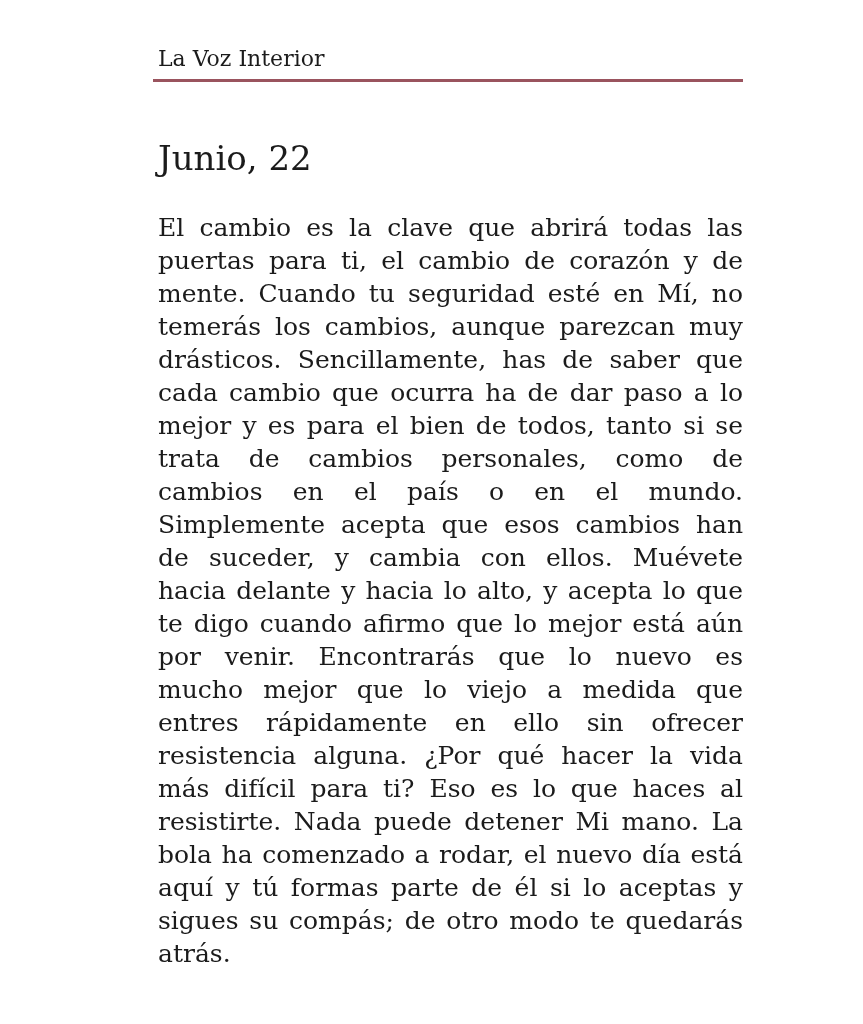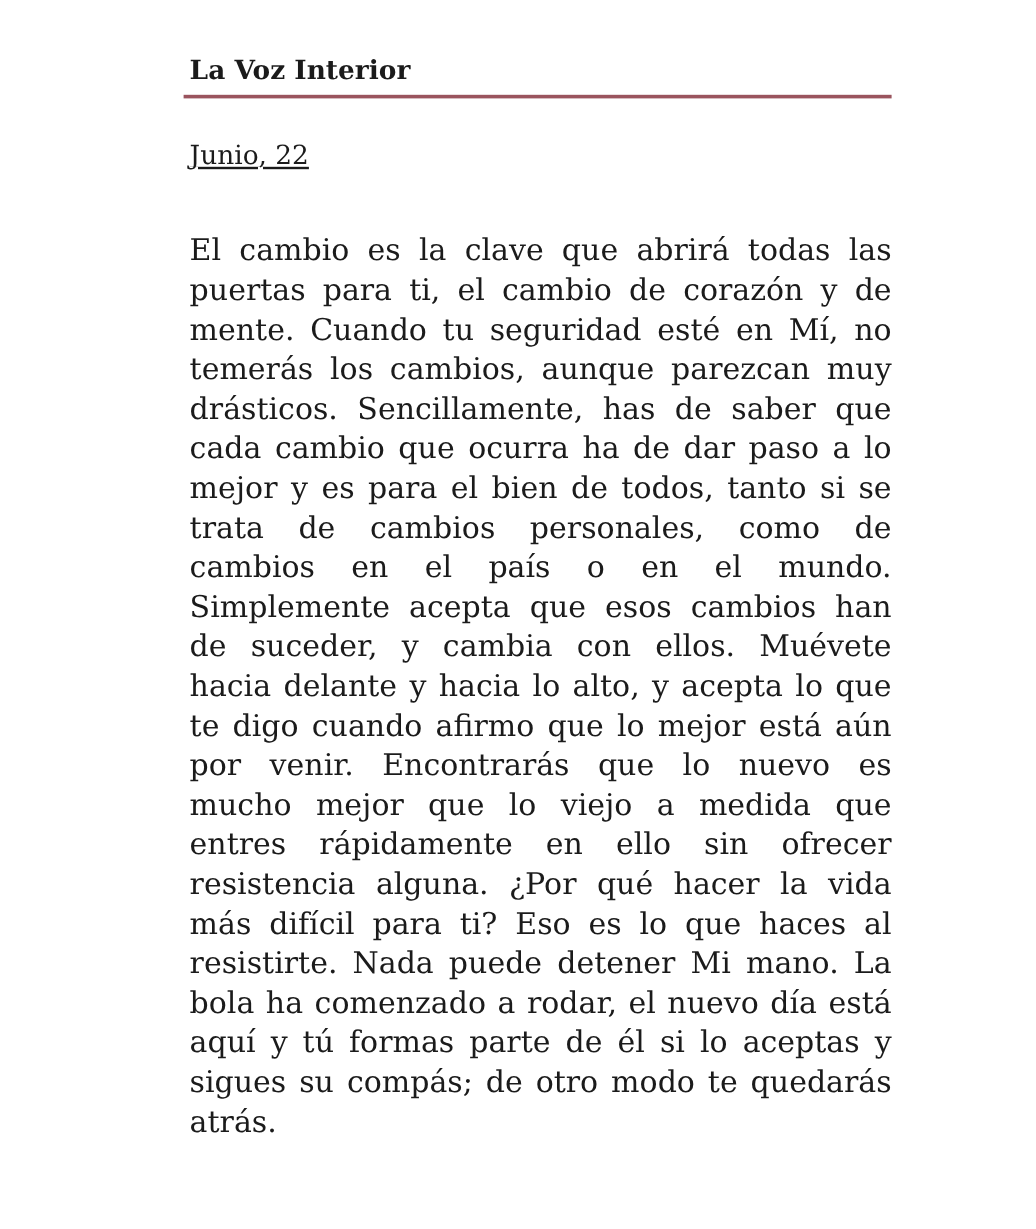--- a/index.html
+++ b/index.html
@@ -24,37 +24,35 @@
   }
   .page-header {
     display: flex;
     justify-content: space-between;
     align-items: baseline;
     font-size: 22px;
     line-height: 1.2;
     border-bottom: 3px solid #9a545e;
     padding: 0 18px 7px 5px;
     color: #1b1b1b;
-    font-weight: bold;
   }
   .book-title {
     white-space: nowrap;
   }
   .author-name {
     white-space: nowrap;
   }
   .date-heading {
-    margin: 36px 0 0 5px;
-    font-size: 22px;
+    margin: 56px 0 0 5px;
+    font-size: 34px;
     font-weight: normal;
     line-height: 1.2;
-    text-decoration: underline;
   }
   .body-paragraph {
-    margin: 47px 0 0 5px;
+    margin: 32px 0 0 5px;
     font-size: 25px;
     line-height: 33px;
     text-align: justify;
     text-justify: inter-word;
     word-spacing: 1px;
   }
 </style>
 </head>
 <body>
 

